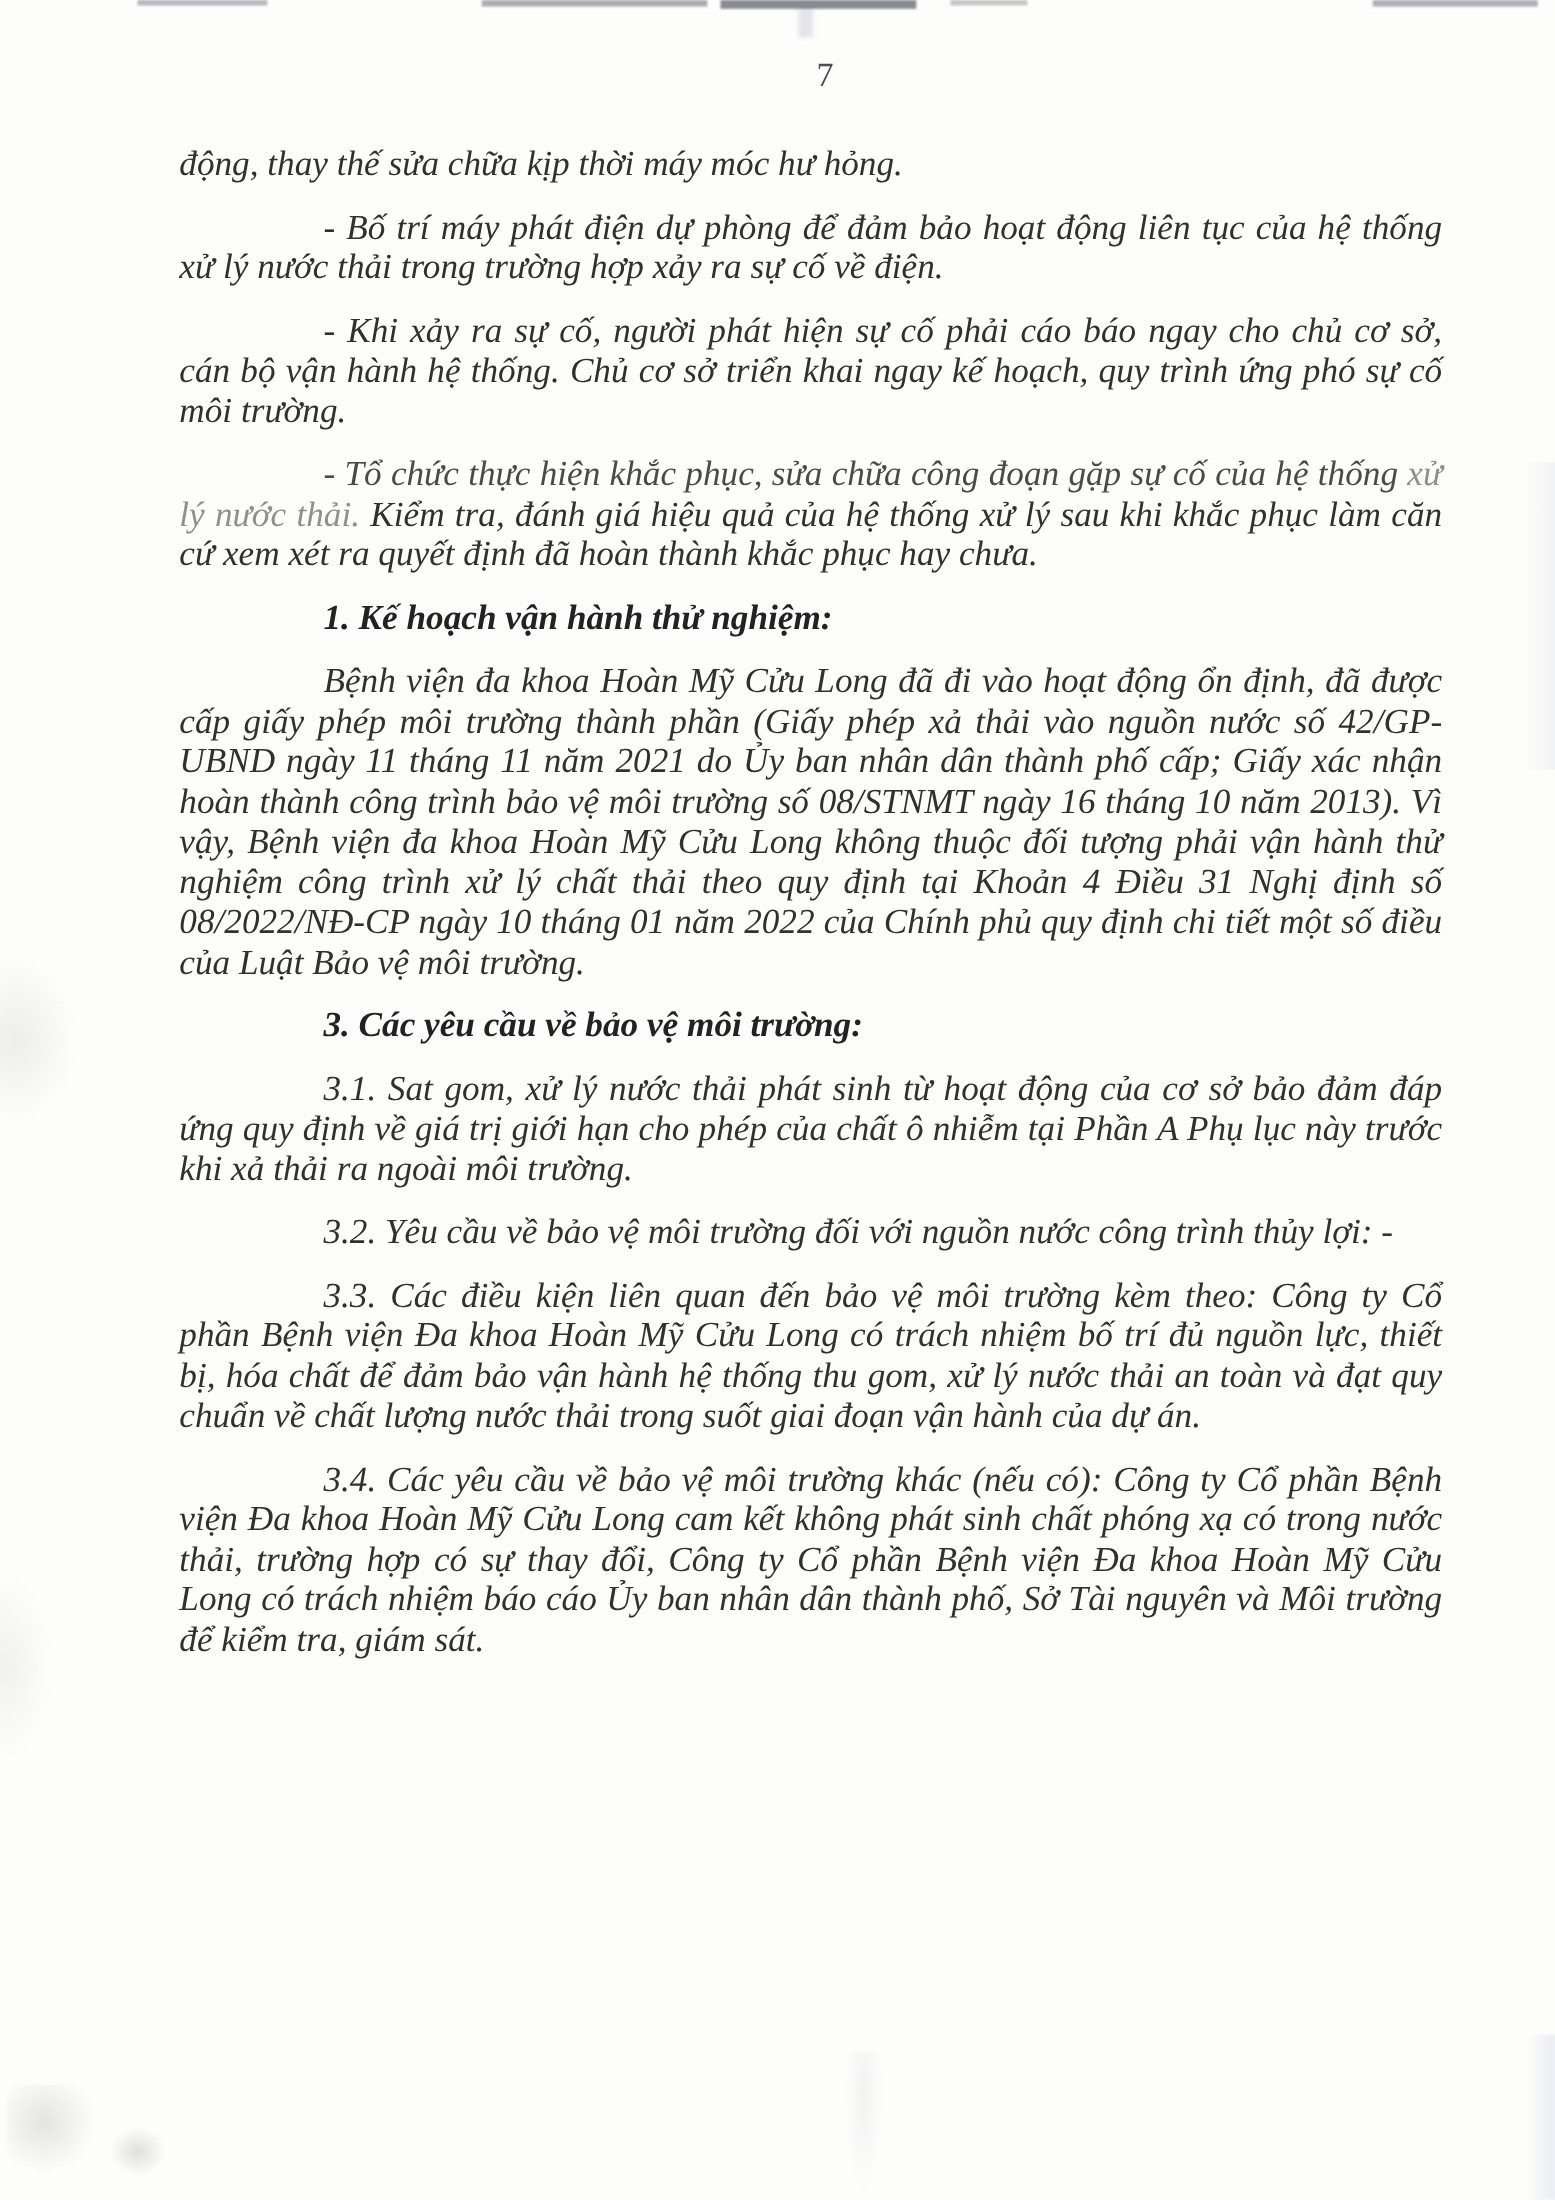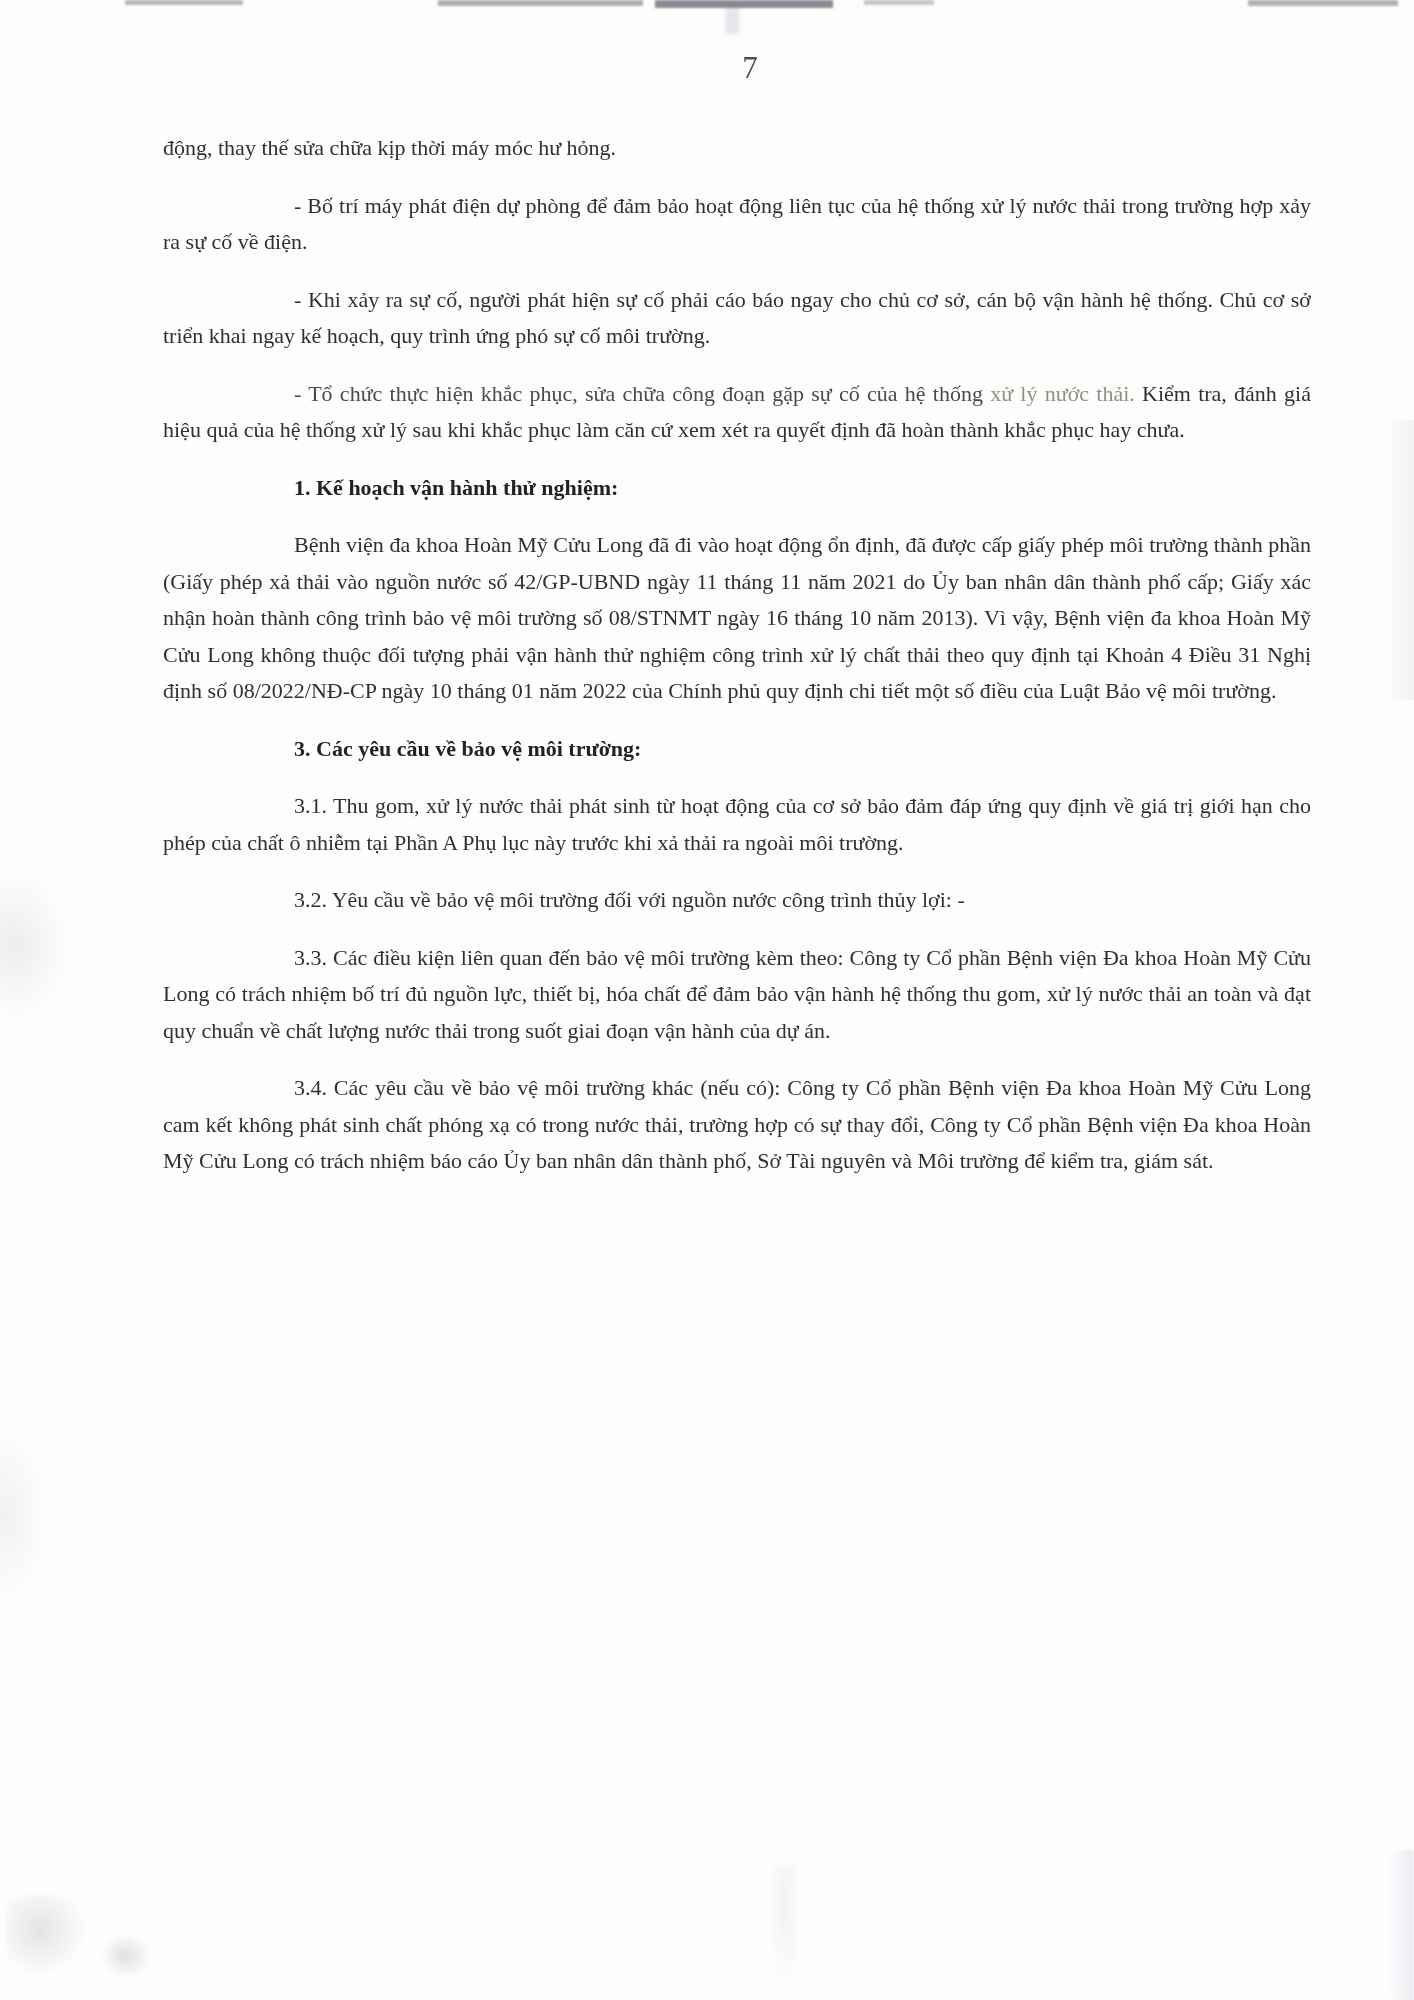--- a/index.html
+++ b/index.html
@@ -19,24 +19,25 @@
     text-align: center;
     transform: translateX(43px);
     font-size: 31px;
     color: #4d4d55;
   }
   .content {
     position: absolute;
     left: 163px;
     top: 130px;
     width: 1148px;
-    font-size: 22px;
+    font-size: 32px;
     line-height: 36.5px;
     color: #30302f;
     text-align: justify;
+    font-style: italic;
   }
   .content p { margin: 21px 0 0 0; text-indent: 131px; }
   .content p.noindent { margin-top: 0; text-indent: 0; }
   .content p.heading { font-weight: bold; color: #222224; }
   .faded { color: #8f9088; }
   .dim { color: #4a4b48; margin-top: 21px; }
   
   .artifact { position: absolute; pointer-events: none; }
   .smudge-top-a { left: 125px; top: 0; width: 118px; height: 5px; background: rgba(72,72,84,.38); filter: blur(1px); }
   .smudge-top-b { left: 438px; top: 0; width: 205px; height: 6px; background: rgba(62,62,74,.42); filter: blur(1px); }
@@ -70,21 +71,21 @@
     <p><span class="dim">- Tổ chức thực hiện khắc phục, sửa chữa công đoạn gặp sự cố của hệ thống</span>
 <span class="faded">xử lý nước thải.</span>
 <span>Kiểm tra, đánh giá hiệu quả của hệ thống xử lý sau khi khắc phục làm căn cứ xem xét ra quyết định đã hoàn thành khắc phục hay chưa.</span></p>
 
     <p class="heading">1. Kế hoạch vận hành thử nghiệm:</p>
 
     <p>Bệnh viện đa khoa Hoàn Mỹ Cửu Long đã đi vào hoạt động ổn định, đã được cấp giấy phép môi trường thành phần (Giấy phép xả thải vào nguồn nước số 42/GP-UBND ngày 11 tháng 11 năm 2021 do Ủy ban nhân dân thành phố cấp; Giấy xác nhận hoàn thành công trình bảo vệ môi trường số 08/STNMT ngày 16 tháng 10 năm 2013). Vì vậy, Bệnh viện đa khoa Hoàn Mỹ Cửu Long không thuộc đối tượng phải vận hành thử nghiệm công trình xử lý chất thải theo quy định tại Khoản 4 Điều 31 Nghị định số 08/2022/NĐ-CP ngày 10 tháng 01 năm 2022 của Chính phủ quy định chi tiết một số điều của Luật Bảo vệ môi trường.</p>
 
     <p class="heading">3. Các yêu cầu về bảo vệ môi trường:</p>
 
-    <p>3.1. Thu gom, xử lý nước thải phát sinh từ hoạt động của cơ sở bảo đảm đáp ứng quy định về giá trị giới hạn cho phép của chất ô nhiễm tại Phần A Phụ lục này trước khi xả thải ra ngoài môi trường.</p>
+    <p>3.1. Sat gom, xử lý nước thải phát sinh từ hoạt động của cơ sở bảo đảm đáp ứng quy định về giá trị giới hạn cho phép của chất ô nhiễm tại Phần A Phụ lục này trước khi xả thải ra ngoài môi trường.</p>
 
     <p>3.2. Yêu cầu về bảo vệ môi trường đối với nguồn nước công trình thủy lợi: -</p>
 
     <p>3.3. Các điều kiện liên quan đến bảo vệ môi trường kèm theo: Công ty Cổ phần Bệnh viện Đa khoa Hoàn Mỹ Cửu Long có trách nhiệm bố trí đủ nguồn lực, thiết bị, hóa chất để đảm bảo vận hành hệ thống thu gom, xử lý nước thải an toàn và đạt quy chuẩn về chất lượng nước thải trong suốt giai đoạn vận hành của dự án.</p>
 
     <p>3.4. Các yêu cầu về bảo vệ môi trường khác (nếu có): Công ty Cổ phần Bệnh viện Đa khoa Hoàn Mỹ Cửu Long cam kết không phát sinh chất phóng xạ có trong nước thải, trường hợp có sự thay đổi, Công ty Cổ phần Bệnh viện Đa khoa Hoàn Mỹ Cửu Long có trách nhiệm báo cáo Ủy ban nhân dân thành phố, Sở Tài nguyên và Môi trường để kiểm tra, giám sát.</p>
   </div>
 
   <div class="artifact smudge-top-a"></div>
   <div class="artifact smudge-top-b"></div>

